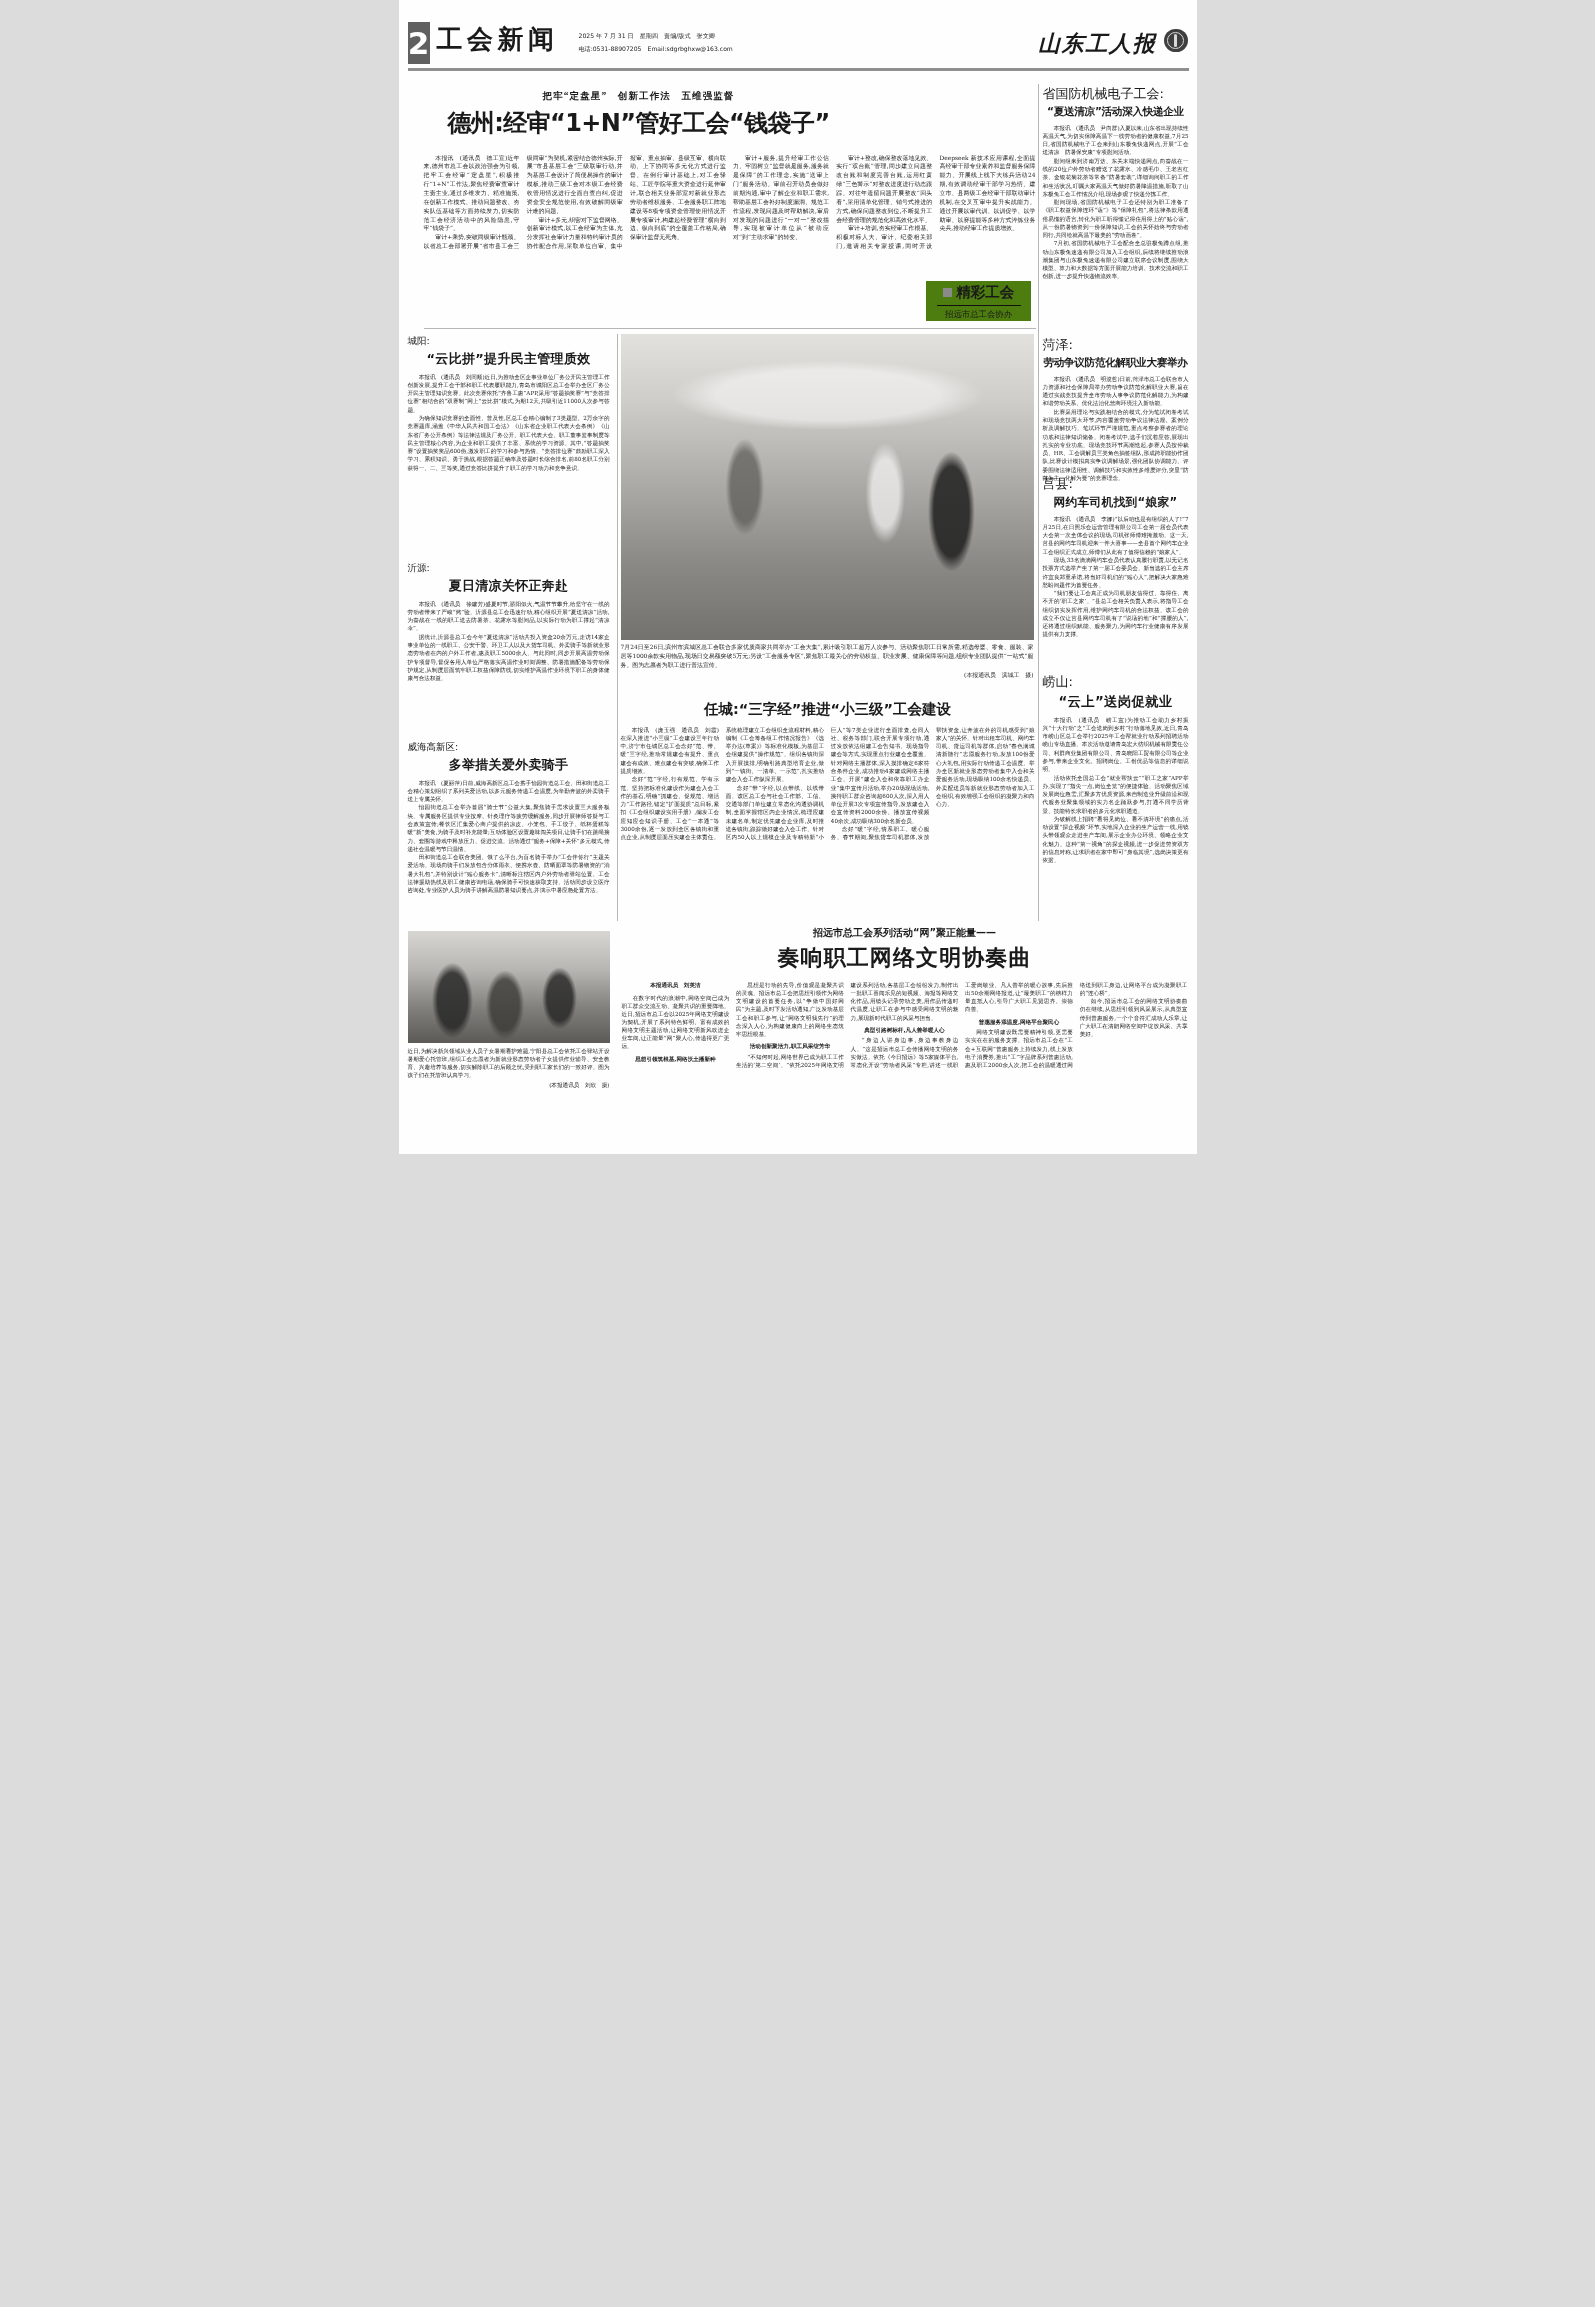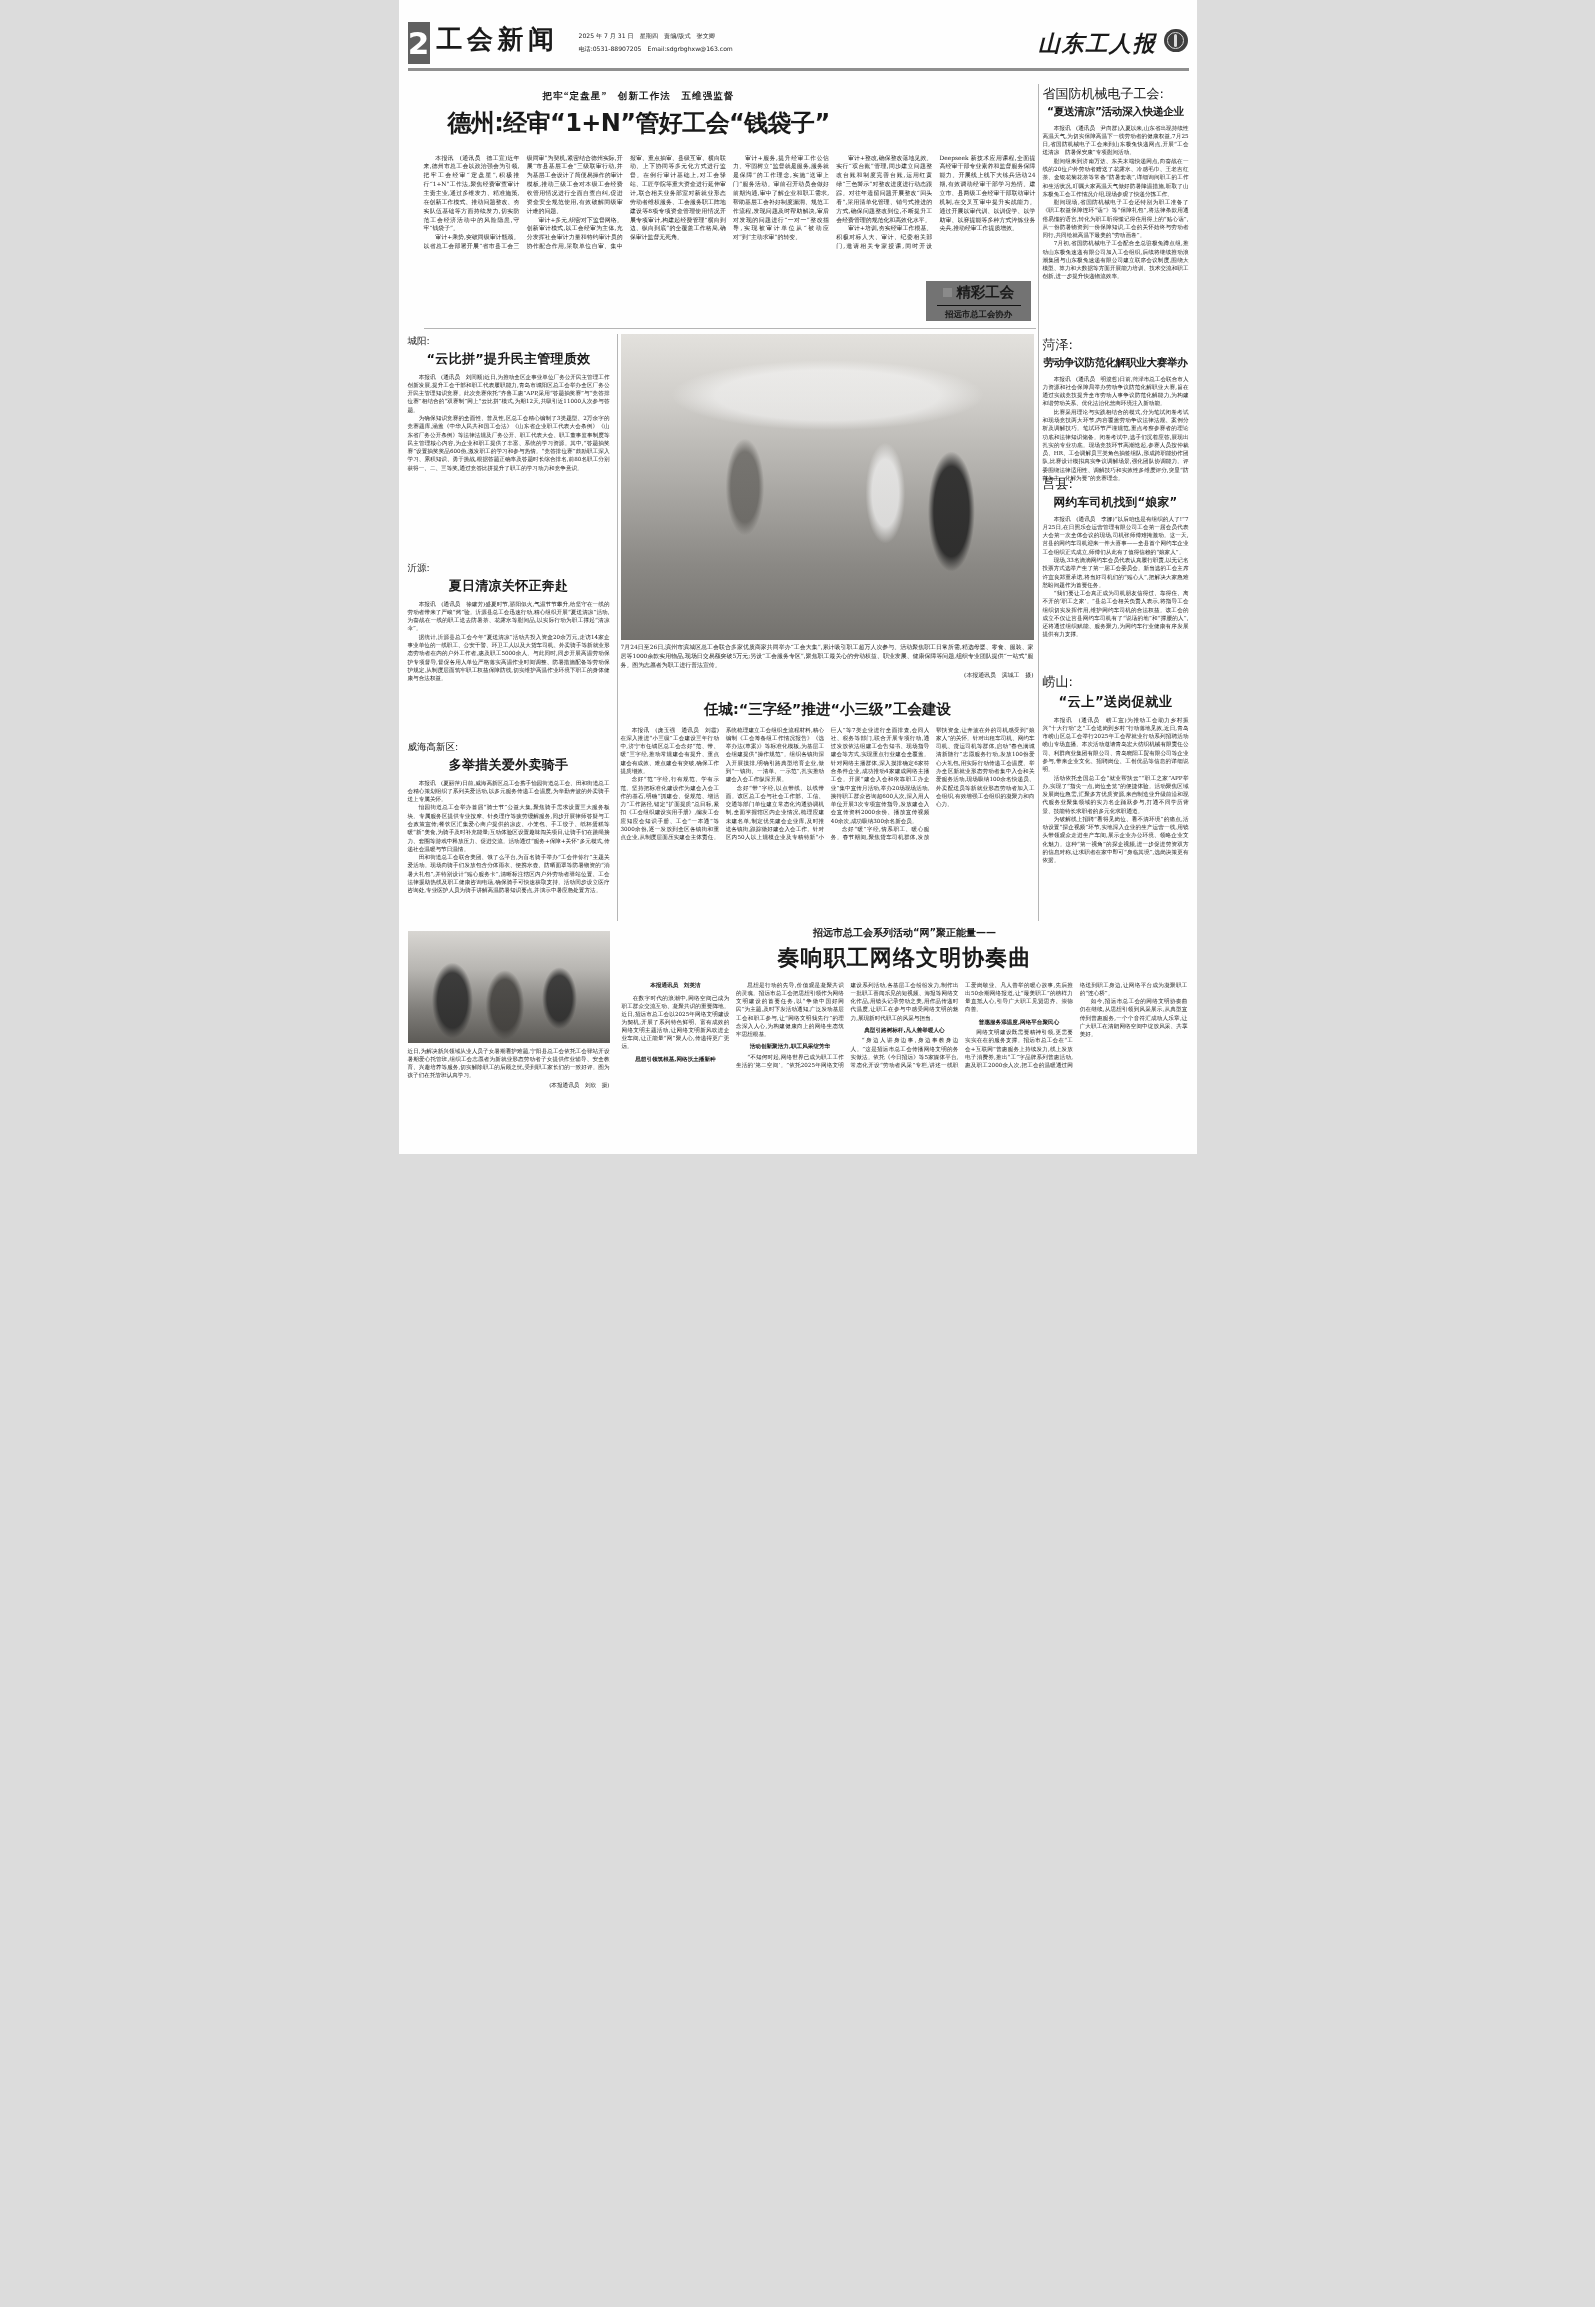--- a/index.html
+++ b/index.html
@@ -28,26 +28,26 @@
   
   .main-art{position:absolute;left:25px;top:84px;width:612px;height:242px;}
   .main-headwrap{width:430px;text-align:center;}
   .main-kicker{font-size:9.5px;font-weight:bold;letter-spacing:1.1px;margin-top:5.6px;
                font-family:Liberation Serif, serif;}
   .main-headline{font-size:24px;font-weight:bold;letter-spacing:-0.6px;white-space:nowrap;margin-top:4.5px;
                font-family:"DejaVu Sans",sans-serif;}
   .main-body{margin-top:14.5px;column-count:6;column-gap:7.3px;font-size:5.9px;line-height:1.5;
              text-align:justify;height:160px;}
   .para{margin:0;text-indent:2em;}
-  .badge{position:absolute;right:4.5px;top:197px;width:105px;background:#737373;text-align:center;padding:2.2px 0 1.1px;}
+  .badge{position:absolute;right:4.5px;top:197px;width:105px;background:#4d7c0f;text-align:center;padding:2.2px 0 1.1px;}
   .badge-row{display:flex;align-items:center;justify-content:center;gap:4.5px;}
   .badge-sq{width:9px;height:9px;background:#8a8a8a;display:inline-block;}
   .badge-title{font-size:14.5px;font-weight:bold;font-family:"DejaVu Sans",sans-serif;}
   .badge-line{width:84px;height:1.1px;background:#111;margin:2.8px auto;}
-  .badge-sub{font-size:8.4px;font-weight:bold;font-family:"DejaVu Sans",sans-serif;}
+  .badge-sub{font-size:8.4px;font-weight:normal;font-family:"DejaVu Sans",sans-serif;}
   
   .city{font-size:9.5px;font-weight:normal;font-family:"DejaVu Sans",sans-serif;margin-bottom:2.2px;}
   .art-headline{font-size:13px;font-weight:bold;text-align:center;font-family:"DejaVu Sans",sans-serif;
                 margin:2.2px 0 4.5px;letter-spacing:0.3px;}
   .art-body{font-size:5.6px;line-height:1.48;text-align:justify;}
   
   .col-left{position:absolute;left:9px;width:202px;}
   .a-chengyang{top:335px;}  .a-yiyuan{top:562px;}  .a-weihai{top:741px;}
   .photo-small{position:absolute;left:9px;top:931px;width:202px;height:112px;
       background:

